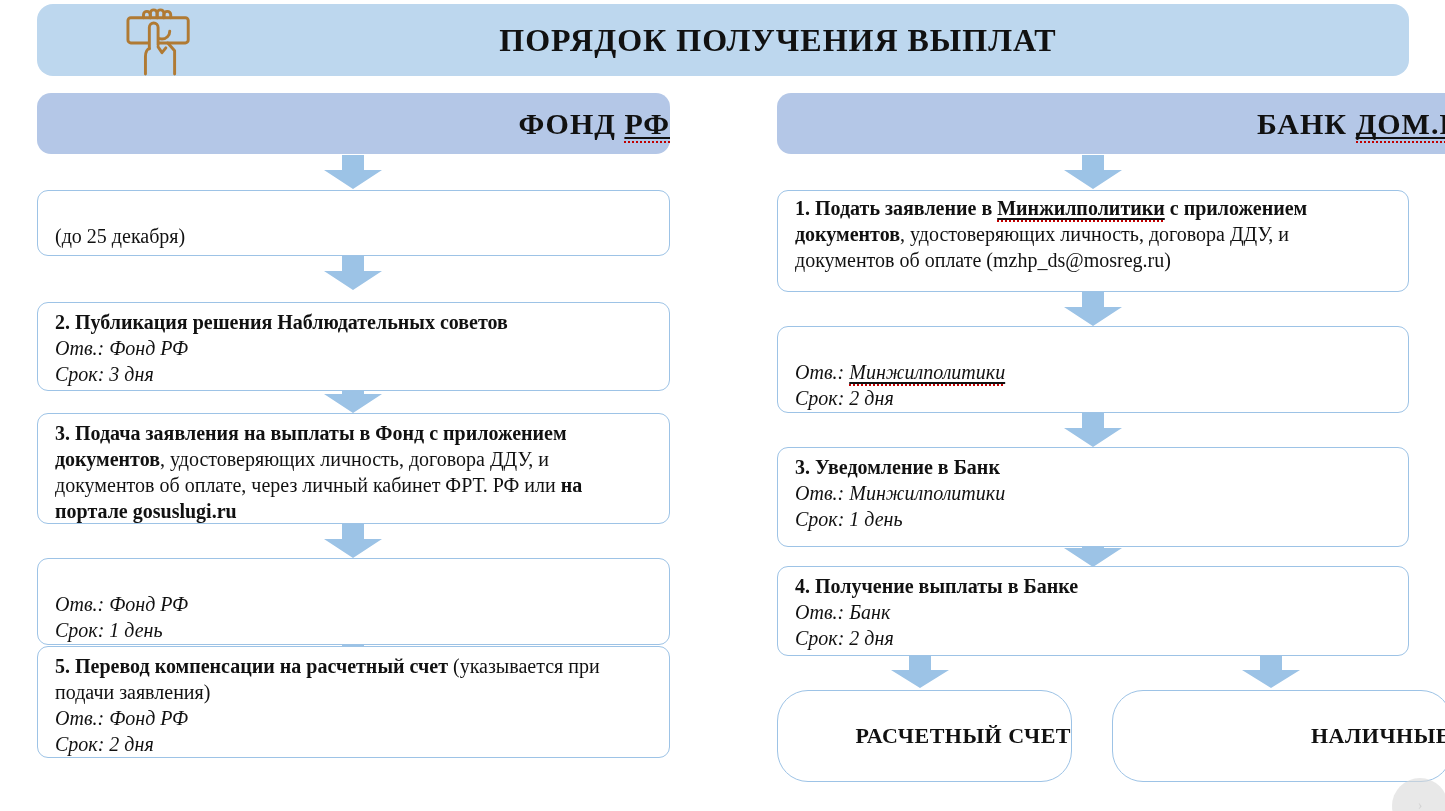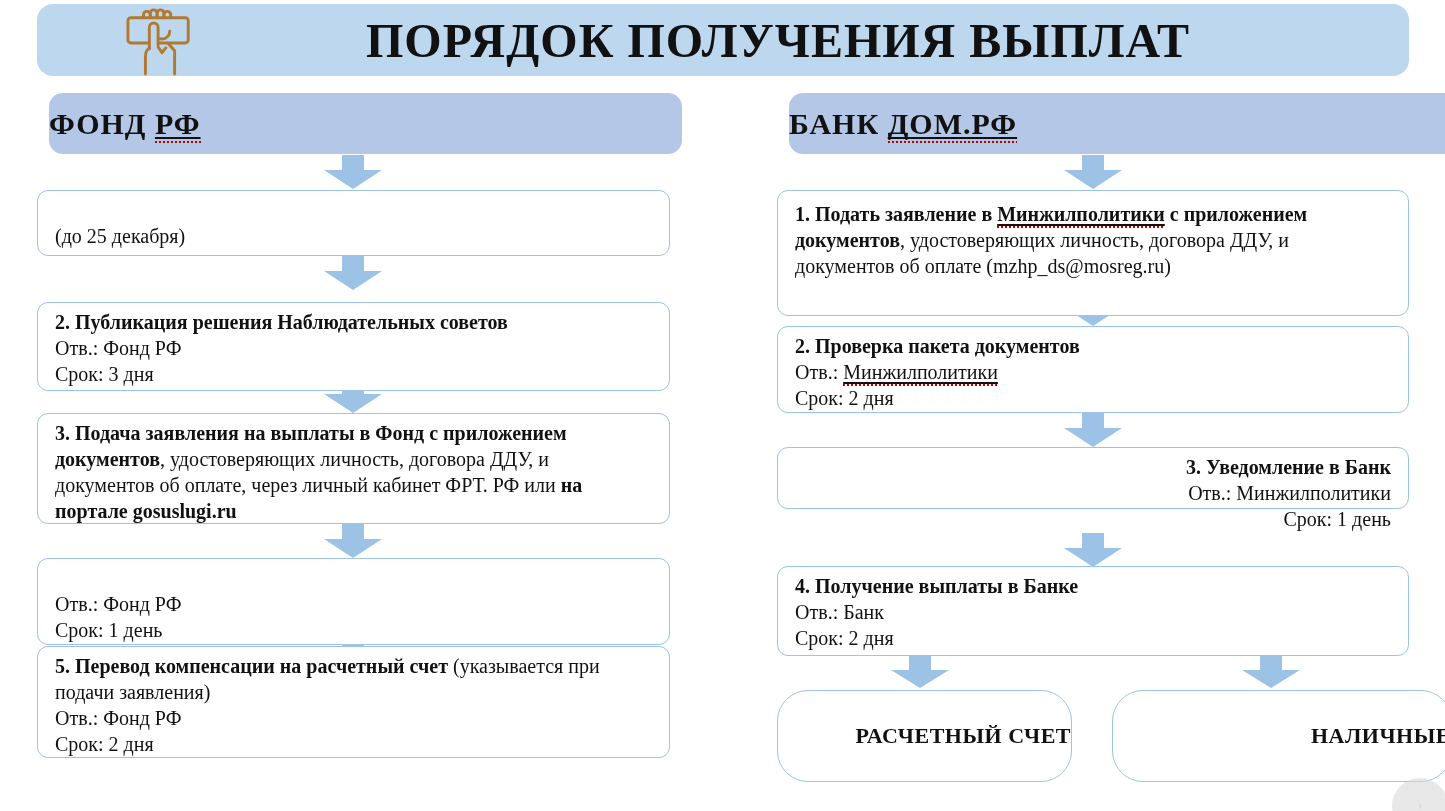--- a/index.html
+++ b/index.html
@@ -11,48 +11,48 @@
   }
   
   .topbar{
     position:absolute;left:37px;top:4px;width:1372px;height:72px;
     background:#bdd7ee;border-radius:16px;
     display:flex;align-items:center;
   }
   .topbar-icon{position:absolute;left:82px;top:2px;width:84px;height:70px;}
   .page-title{
     flex:1;text-align:center;padding-left:110px;
-    font-size:48px;font-weight:bold;letter-spacing:1px;color:#111;
+    font-size:32px;font-weight:bold;letter-spacing:1px;color:#111;
     white-space:nowrap;
   }
   
   .col-header{
     position:absolute;top:93px;height:61px;background:#b4c7e7;border-radius:14px;
-    display:flex;align-items:center;justify-content:flex-start;
-    font-size:30px;font-weight:bold;letter-spacing:1px;color:#111;margin-left:12px;
+    display:flex;align-items:center;justify-content:flex-end;
+    font-size:30px;font-weight:bold;letter-spacing:1px;color:#111;
   }
   .col-header.left{left:37px;width:633px;}
   .col-header.right{left:777px;width:708px;}
   
   .box{
     position:absolute;background:#fff;
     border:1.5px solid #9dc3e6;border-radius:11px;
     box-sizing:border-box;padding:6px 17px;
     font-size:20px;line-height:26px;color:#111;
   }
   .box.lcol{left:37px;width:633px;}
   .box.rcol{left:777px;width:632px;}
   .b-l1{top:190px;height:66px;}
   .b-l2{top:302px;height:89px;}
   .b-l3{top:413px;height:111px;}
   .b-l4{top:558px;height:87px;}
   .b-l5{top:646px;height:112px;}
-  .b-r1{top:190px;height:126px;padding-top:10px;}
+  .b-r1{top:190px;height:102px;padding-top:4px;}
   .b-r2{top:326px;height:87px;}
-  .b-r3{top:447px;height:62px;text-align:right;}
+  .b-r3{top:447px;height:100px;}
   .b-r4{top:566px;height:90px;}
   
   .outcome{
     position:absolute;top:690px;height:92px;background:#fff;
     border:1.5px solid #9dc3e6;border-radius:31px;box-sizing:border-box;
     display:flex;align-items:center;justify-content:flex-end;
     font-size:22px;font-weight:bold;letter-spacing:.5px;color:#111;
   }
   .o-1{left:777px;width:295px;}
   .o-2{left:1112px;width:340px;}
@@ -62,21 +62,21 @@
     clip-path:polygon(31% 0,69% 0,69% 44%,100% 44%,50% 100%,0 44%,31% 44%);
   }
   .a-l{left:324px;}  .a-r{left:1064px;}
   .a-t1{top:155px;} 
   .a-l2{top:256px;} .a-l3{top:379px;} .a-l4{top:524px;} .a-l5{top:645px;}
   .a-r2{top:292px;} .a-r3{top:413px;} .a-r4{top:533px;}
   .a-o1{left:891px;top:656px;height:32px;}
   .a-o2{left:1242px;top:656px;height:32px;}
   
   .seg-b{font-weight:bold;}
-  .seg-i{}
+  .seg-i{font-style:italic;}
   .seg-u{
     text-decoration:underline;
     text-decoration-thickness:1.5px;
     text-decoration-skip-ink:none;
     text-underline-offset:3px;
     background:repeating-linear-gradient(90deg,#c00000 0 2px,transparent 2px 4px) left bottom / 100% 2px no-repeat;
     padding-bottom:3px;
   }
   
   .corner-circle{
@@ -127,21 +127,21 @@
 <div class="arrow a-o1"></div>
 <div class="arrow a-o2"></div>
 
 <div class="box lcol b-l1"><br><span>(до 25 декабря)</span></div>
 <div class="box lcol b-l2"><span class="seg-b">2. Публикация решения Наблюдательных советов</span><br><span class="seg-i">Отв.: Фонд РФ</span><br><span class="seg-i">Срок: 3 дня</span></div>
 <div class="box lcol b-l3"><span class="seg-b">3. Подача заявления на выплаты в Фонд с приложением документов</span><span>, удостоверяющих личность, договора ДДУ, и документов об оплате, через личный кабинет ФРТ. РФ или </span><span class="seg-b">на портале gosuslugi.ru</span></div>
 <div class="box lcol b-l4"><br><span class="seg-i">Отв.: Фонд РФ</span><br><span class="seg-i">Срок: 1 день</span></div>
 <div class="box lcol b-l5"><span class="seg-b">5. Перевод компенсации на расчетный счет </span><span>(указывается при подачи заявления)</span><br><span class="seg-i">Отв.: Фонд РФ</span><br><span class="seg-i">Срок: 2 дня</span></div>
 
 <div class="box rcol b-r1"><span class="seg-b">1. Подать заявление в </span><span class="seg-b seg-u">Минжилполитики</span><span class="seg-b"> с приложением документов</span><span>, удостоверяющих личность, договора ДДУ, и документов об оплате (mzhp_ds@mosreg.ru)</span></div>
-<div class="box rcol b-r2"><span class="seg-b">2. Проверка пакета документов</span><br><span class="seg-i">Отв.: </span><span class="seg-i seg-u">Минжилполитики</span><br><span class="seg-i">Срок: 2 дня</span></div>
+<div class="box rcol b-r2"><br><span class="seg-i">Отв.: </span><span class="seg-i seg-u">Минжилполитики</span><br><span class="seg-i">Срок: 2 дня</span></div>
 <div class="box rcol b-r3"><span class="seg-b">3. Уведомление в Банк</span><br><span class="seg-i">Отв.: Минжилполитики</span><br><span class="seg-i">Срок: 1 день</span></div>
 <div class="box rcol b-r4"><span class="seg-b">4. Получение выплаты в Банке</span><br><span class="seg-i">Отв.: Банк</span><br><span class="seg-i">Срок: 2 дня</span></div>
 
 <div class="outcome o-1">
   <span>РАСЧЕТНЫЙ СЧЕТ</span>
 </div>
 <div class="outcome o-2">
   <span>НАЛИЧНЫЕ</span>
 </div>
 

